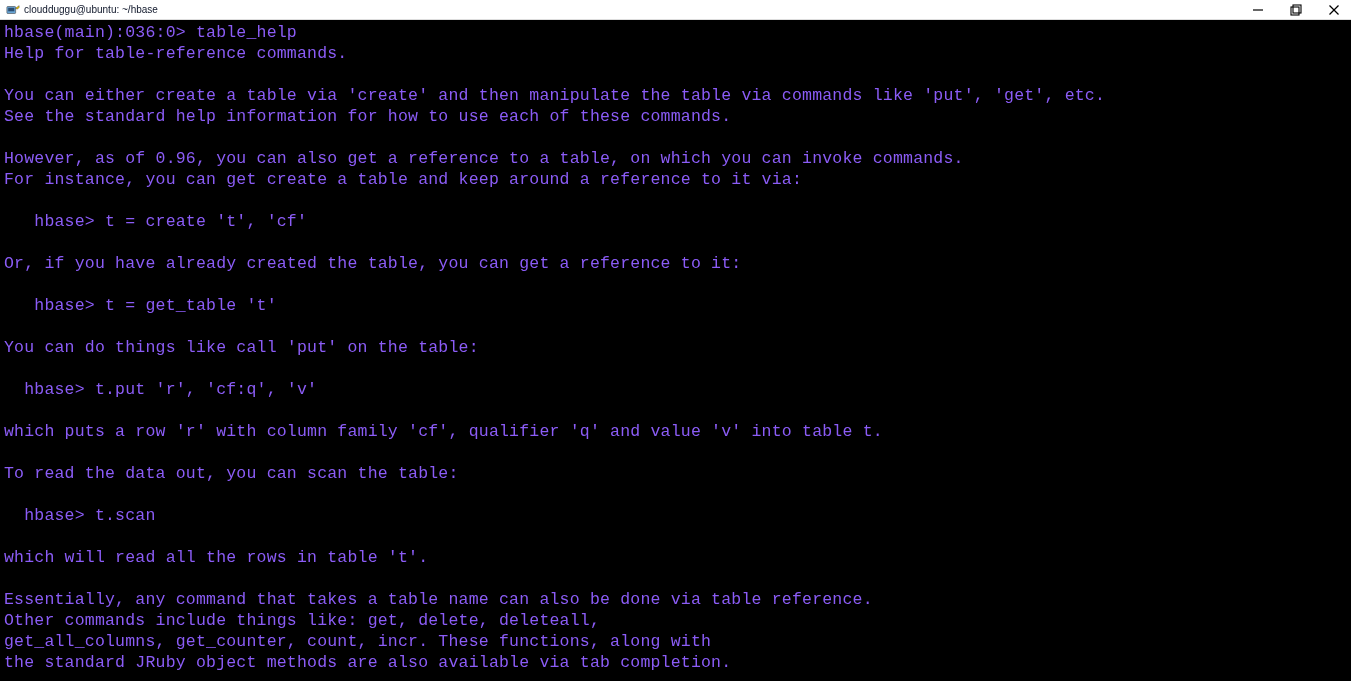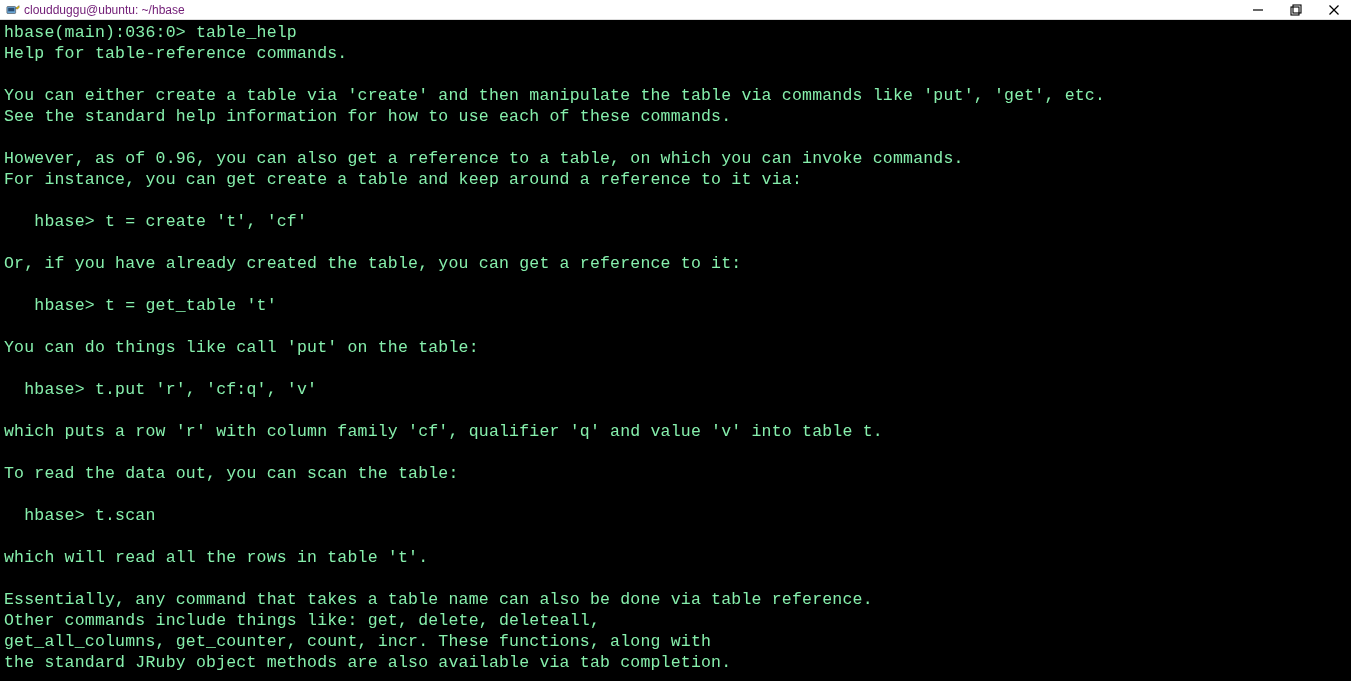--- a/index.html
+++ b/index.html
@@ -29,44 +29,44 @@
       gap: 4px;
     }
     .app-icon {
       width: 14px;
       height: 14px;
       display: inline-flex;
       align-items: center;
       justify-content: center;
     }
     .title-text {
-      font-size: 12px;
+      font-size: 10px;
       font-family: "Segoe UI", Tahoma, sans-serif;
-      color: #701a75;
+      color: #0f172a;
       text-align: right;
     }
     .window-controls {
       display: flex;
       gap: 24px;
       align-items: center;
       padding-right: 8px;
     }
     .win-btn {
       width: 14px;
       height: 14px;
       display: flex;
       align-items: center;
       justify-content: center;
       cursor: default;
     }
     .terminal {
       width: 100%;
       height: calc(100% - 20px);
       background: #000;
-      color: #86efac;
+      color: #8b5cf6;
       padding: 2px 4px;
       font-size: 16.5px;
       line-height: 21px;
       white-space: pre;
       font-family: Consolas, "Courier New", monospace;
       letter-spacing: 0.2px;
       overflow: hidden;
     }
   </style>
 </head>

